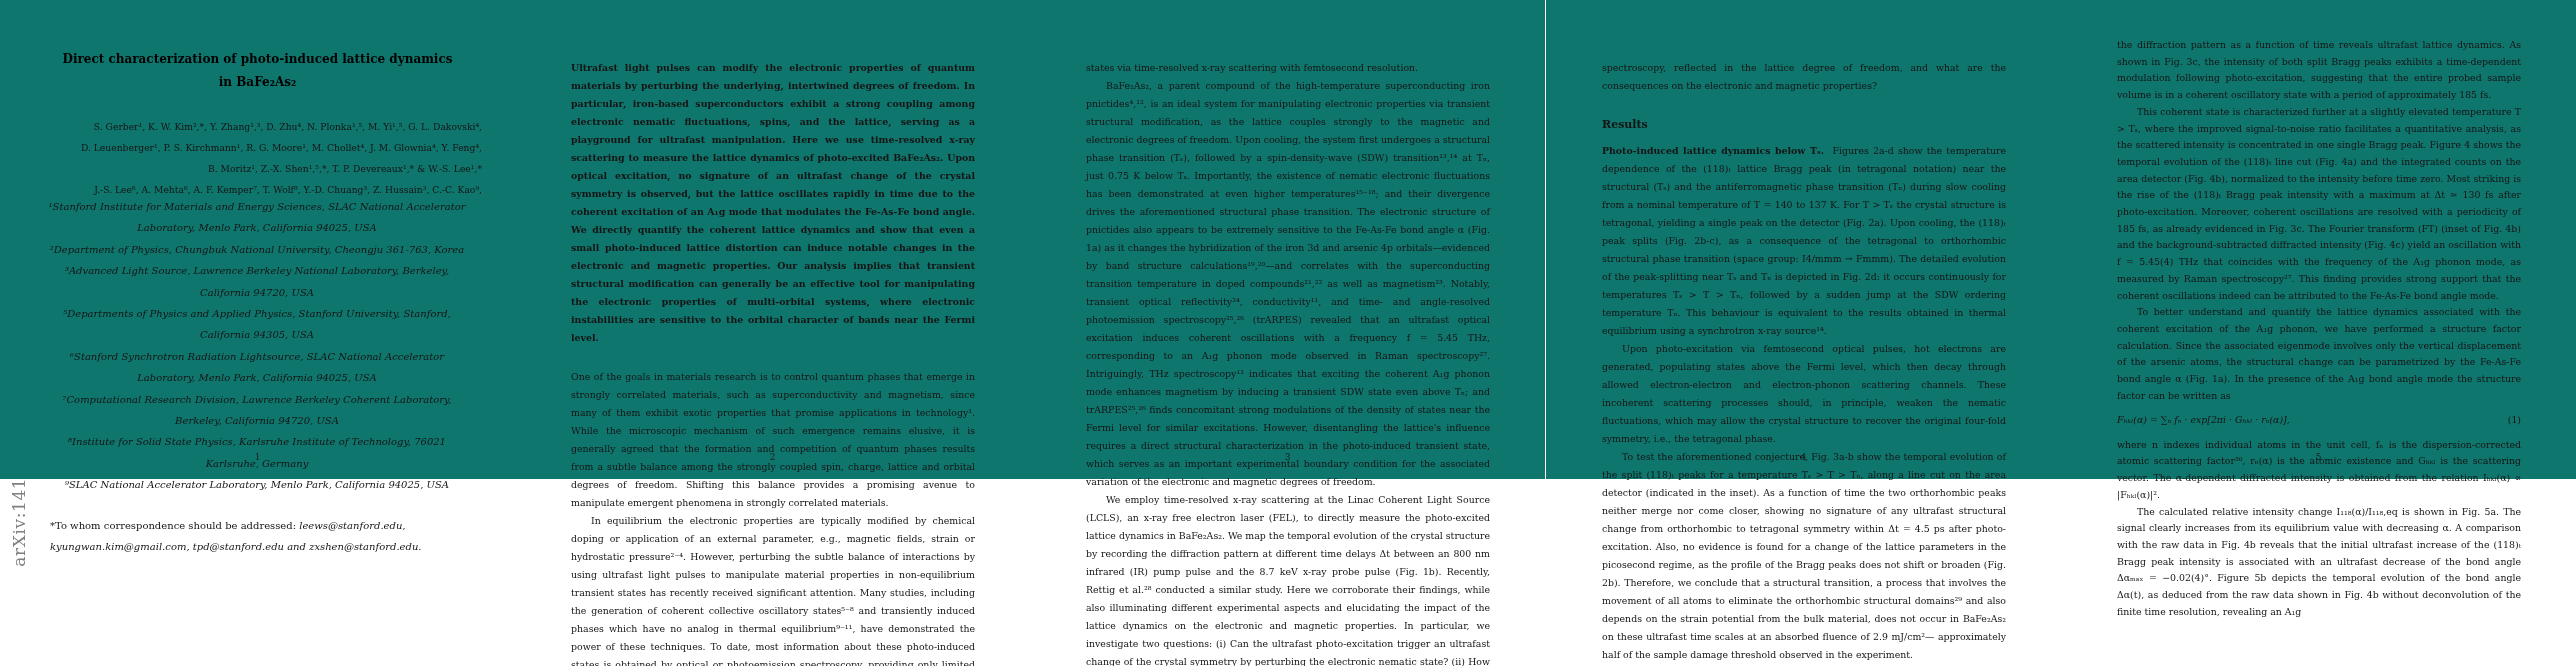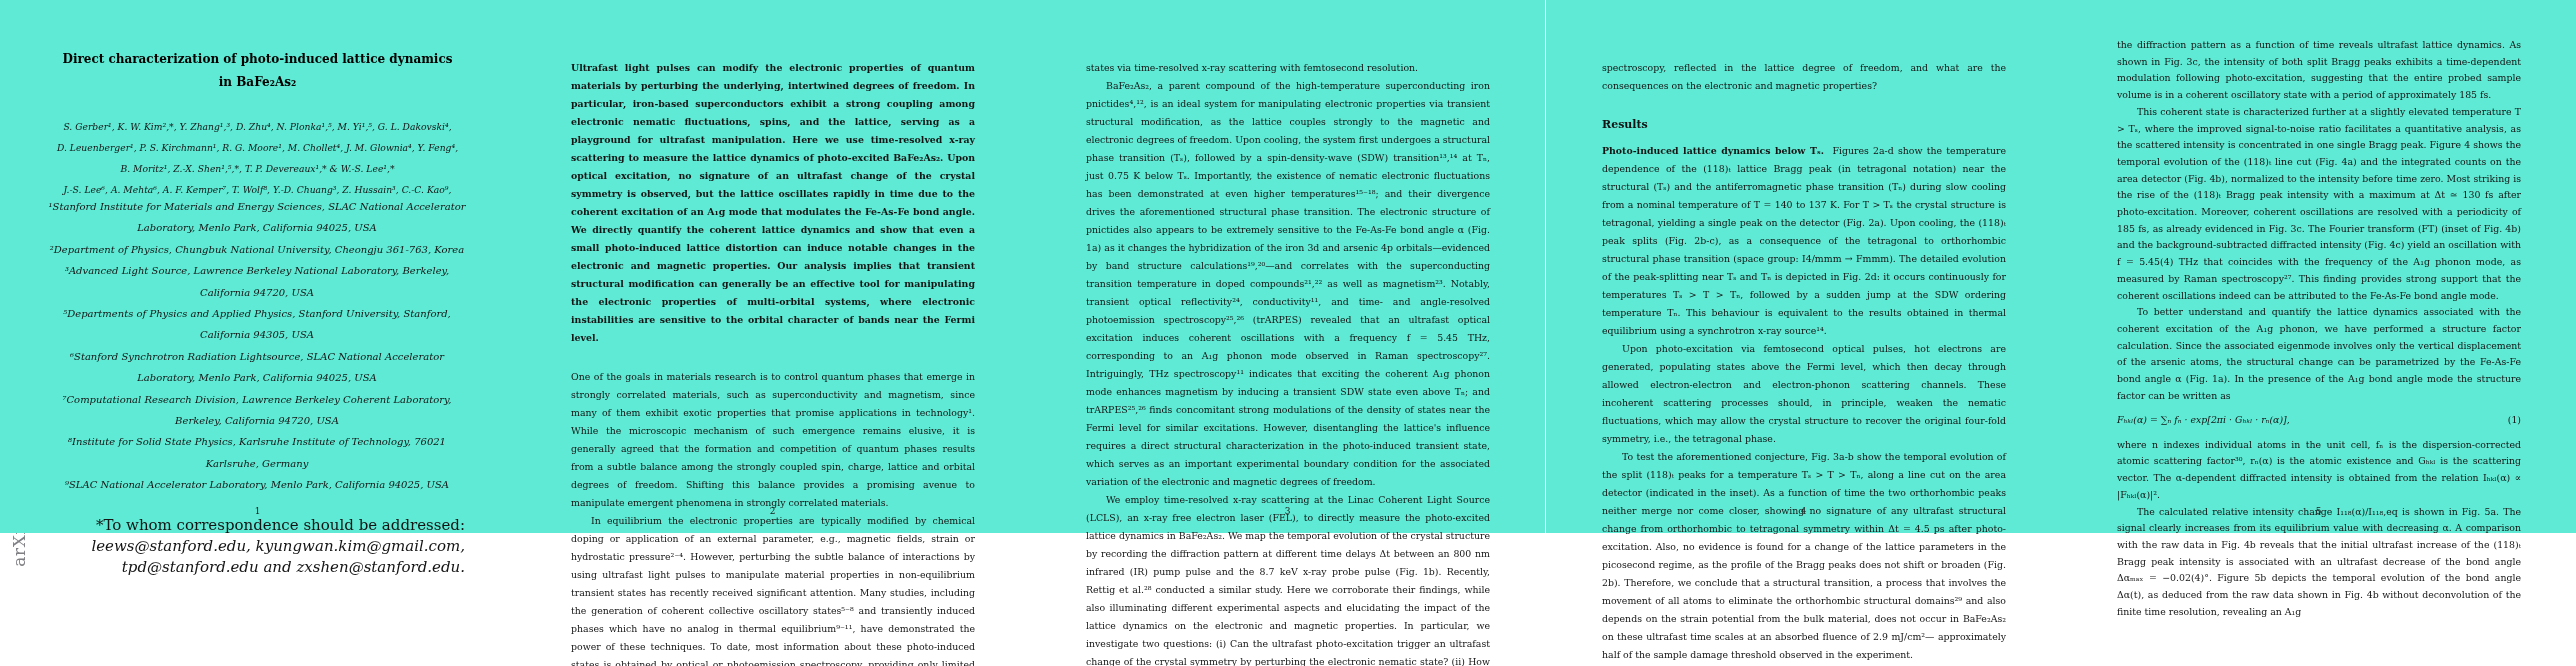--- a/index.html
+++ b/index.html
@@ -2,50 +2,50 @@
 <html style="font-size:9px"><head>
 <meta charset="utf-8">
 <style>
   html, body { margin:0; padding:0; background:#ffffff; }
   body {
     width:2576px; height:667px; overflow:hidden;
     font-family:"DejaVu Serif","Liberation Serif",serif;
     color:#141414;
   }
   .canvas { position:relative; width:2576px; height:667px; background:#ffffff; overflow:hidden; }
-  .page { position:absolute; top:0; width:515px; height:533px; background:#5eead4; }
+  .page { position:absolute; top:0; width:515px; height:479px; background:#0f766e; }
   .page-num {
     position:absolute; bottom:16.7px; left:0; right:0;
     text-align:center; font-size:9px; color:#1a1a1a;
   }
   
   .arxiv-watermark {
     position:absolute; top:339px; left:9px;
     transform-origin:0 0;
     transform:rotate(-90deg) translateX(-50%);
     white-space:nowrap;
     font-size:17px; color:#7f7f84; letter-spacing:0.6px;
   }
   
   .title-block {
     position:absolute; top:48px; left:39px; width:437px;
     text-align:center; font-weight:bold; font-size:12px; line-height:23px; color:#000;
   }
   .authors-block {
     position:absolute; top:116px; left:33px; width:449px;
-    text-align:center; font-size:9.2px; line-height:21px;font-style:italic;
+    text-align:right; font-size:9.2px; line-height:21px;
   }
   .affil-block {
     position:absolute; top:196px; left:44px; width:426px;
     text-align:center; font-style:italic; font-size:10px; line-height:21.4px;
   }
   .affil-block .affil { margin:0; }
   .footnote-block {
     position:absolute; top:515px; left:50px; width:415px;
-    text-align:right; font-size:15px; line-height:21px;
+    text-align:left; font-size:10px; line-height:21px;
   }
   .footnote-block .emails { font-style:italic; }
   
   .body-text {
     position:absolute; left:56px; width:404px; top:59px;
     font-size:9.4px; line-height:18px; text-align:justify;
   }
   .body-text.tight { top:37px; line-height:16.7px; }
   .body-text p { margin:0; }
   p.cont { text-indent:0; }

